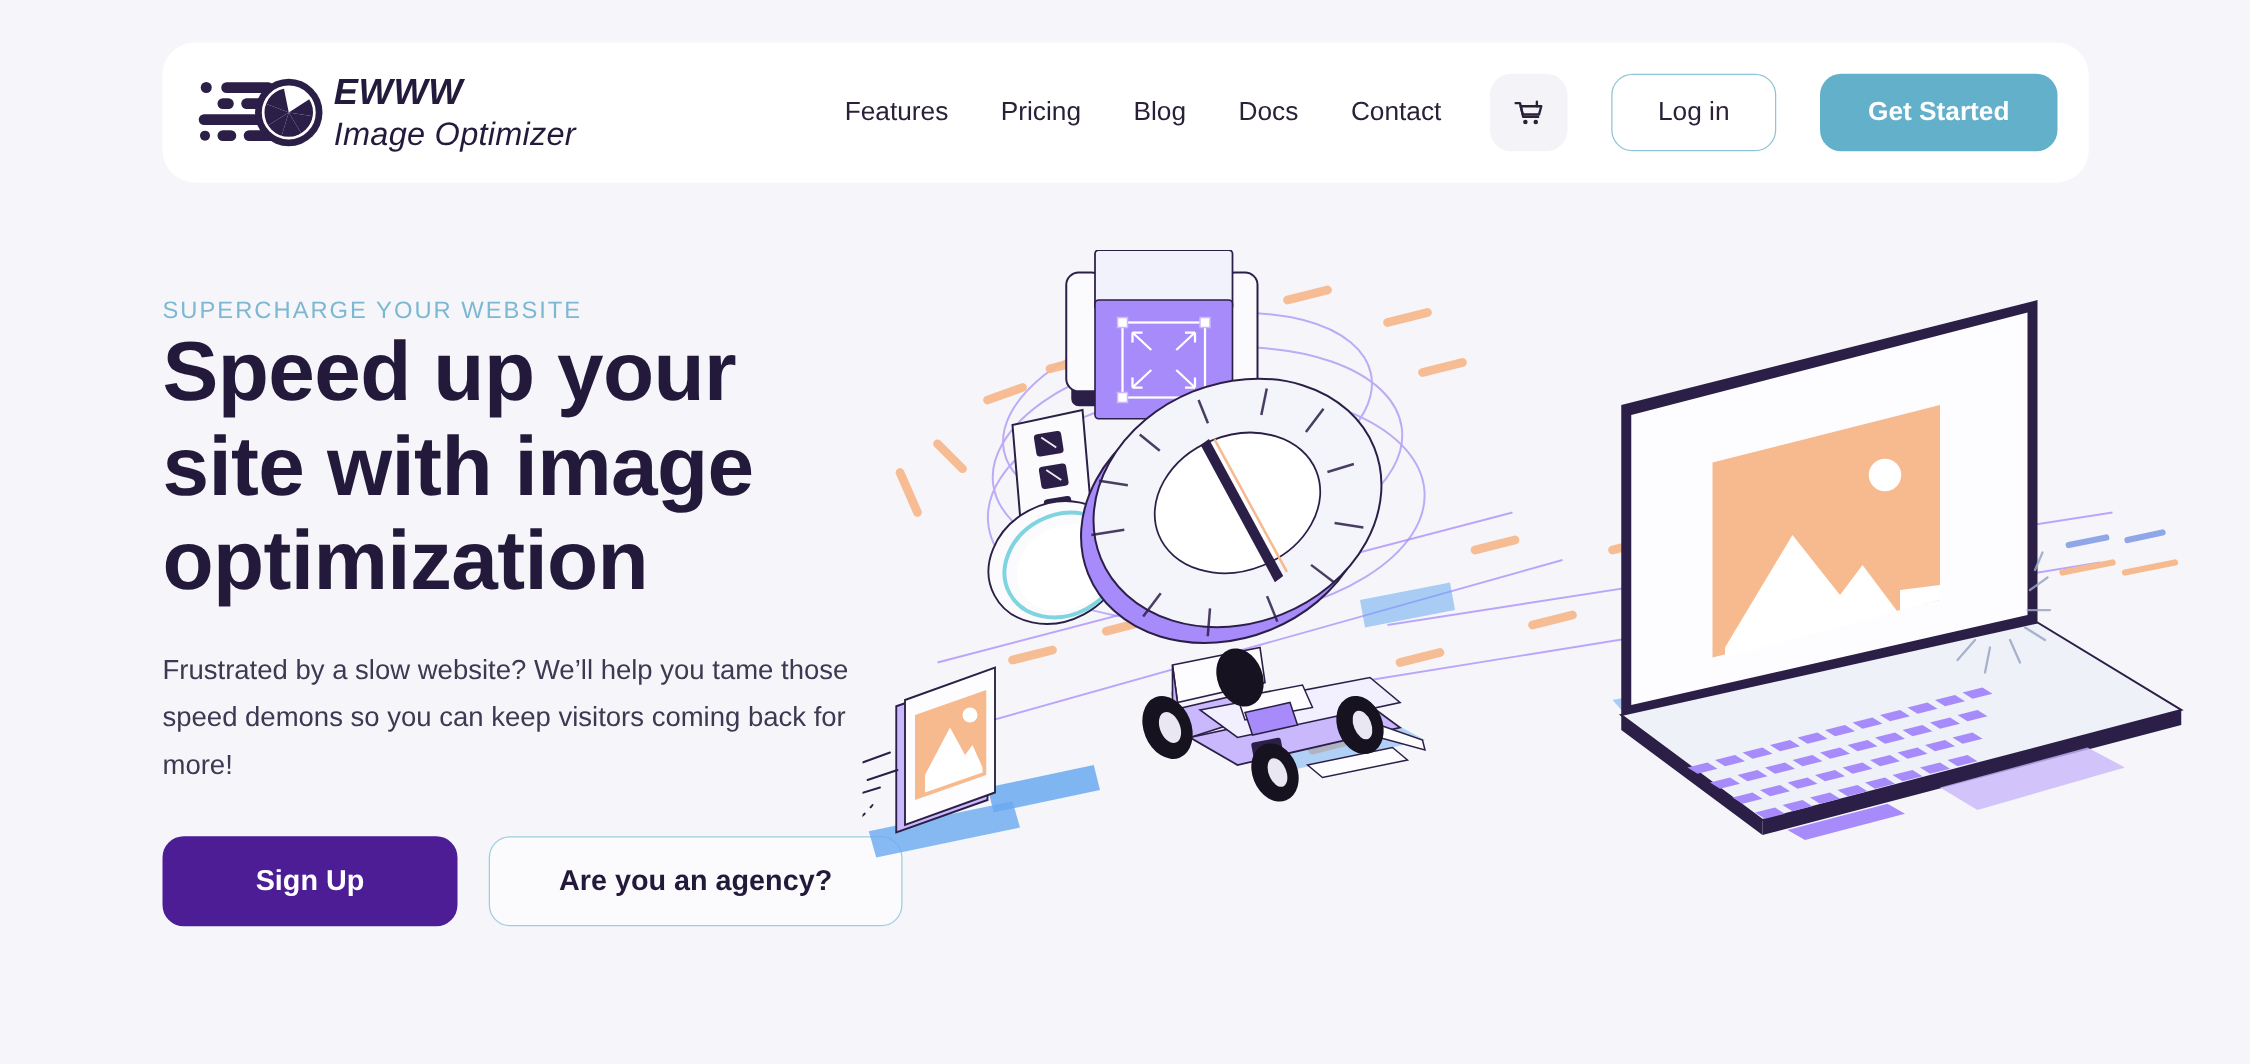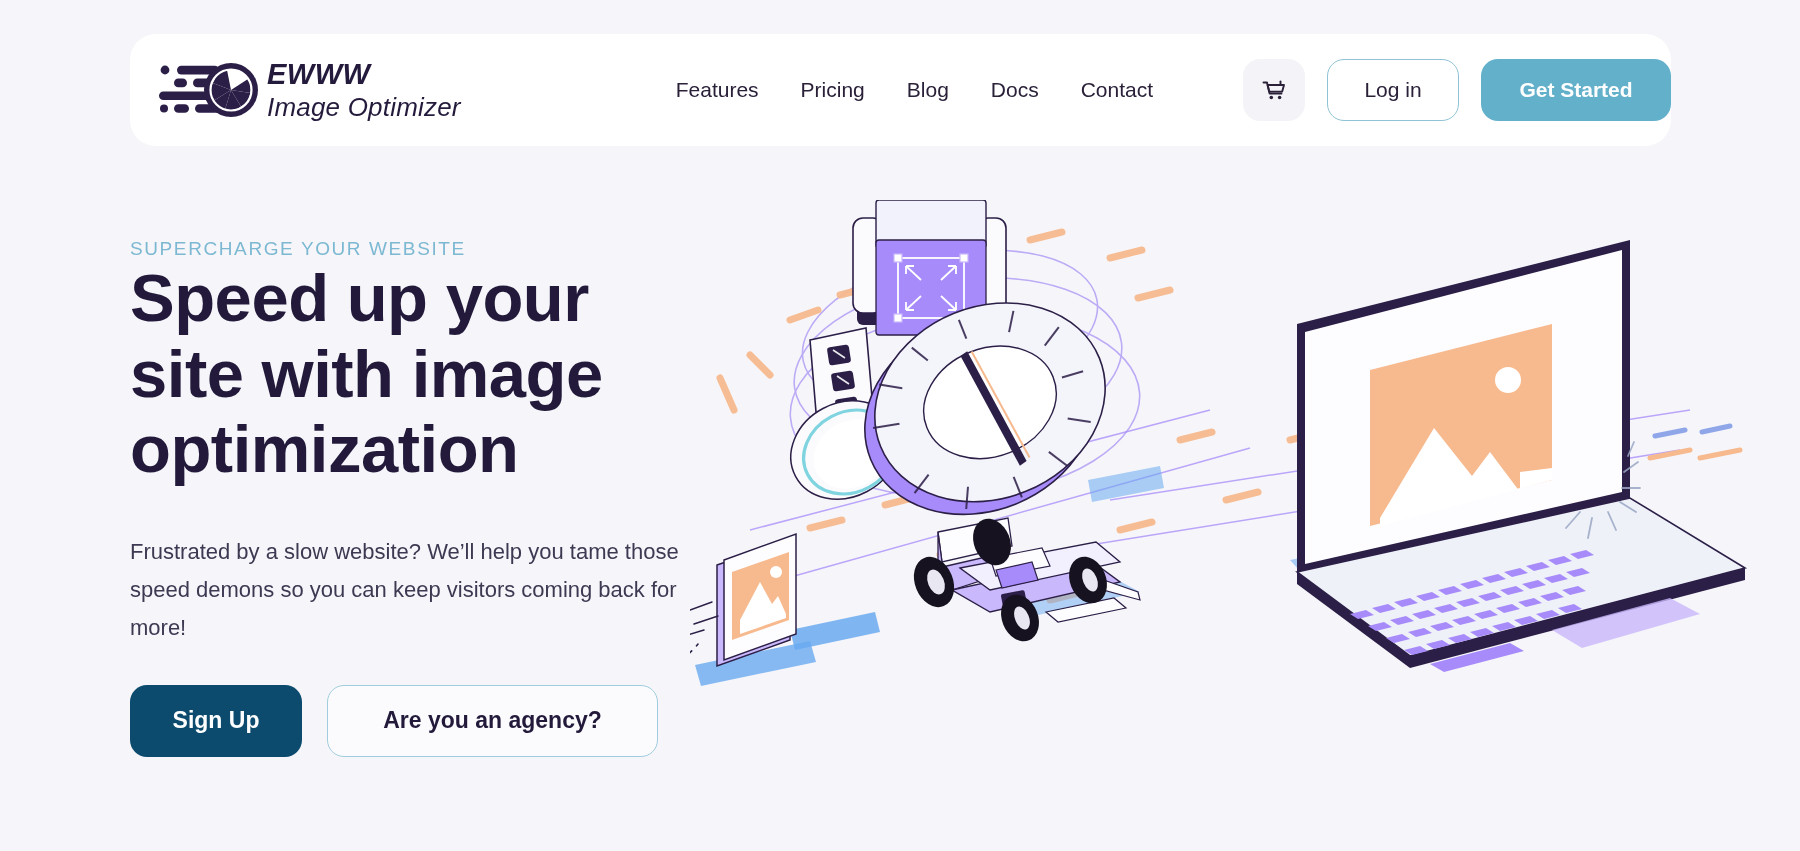--- a/index.html
+++ b/index.html
@@ -31,21 +31,21 @@
     font-size: 26px; font-style: italic; color: #241a3c;
     margin-top: 5px; letter-spacing: 0.2px;
   }
 
   .nav { display: flex; align-items: flex-end; margin-left: 215px; gap: 42px; }
   .nav-link {
     font-size: 21px; color: #2a2139; text-decoration: none;
     white-space: nowrap; cursor: pointer;
   }
 
-  .header-actions { display: flex; align-items: center; margin-left: auto; gap: 22px; }
+  .header-actions { display: flex; align-items: center; margin-left: auto; margin-right: 25px; gap: 35px; }
   .cart-button {
     width: 62px; height: 62px; border-radius: 17px;
     background: #f4f4f8; display: flex; align-items: center; justify-content: center;
     cursor: pointer; border: none;
   }
   .btn-login {
     width: 132px; height: 62px; border-radius: 17px;
     background: #ffffff; border: 1.6px solid #8fc4d6;
     font-size: 21px; color: #2a2139;
     display: flex; align-items: center; justify-content: center;
@@ -63,28 +63,28 @@
   .hero-left { position: absolute; left: 130px; top: 238px; width: 620px; }
   .eyebrow {
     font-size: 19px; letter-spacing: 1.6px; color: #7cb8d2;
     text-transform: uppercase; font-weight: 400;
   }
   .hero-title {
     font-size: 67px; font-weight: 700; line-height: 1.13;
     color: #231a3b; letter-spacing: -0.5px;
   }
   .hero-sub {
-    margin-top: 46px;
+    margin-top: 30px;
     font-size: 22px; line-height: 1.72; color: #3e3952;
     max-width: 570px;
   }
   .hero-ctas { margin-top: 38px; display: flex; gap: 25px; }
   .btn-signup {
-    width: 172px; height: 72px; border-radius: 17px;
-    background: #0c4a6e; border: none;
+    width: 236px; height: 72px; border-radius: 17px;
+    background: #4c1d95; border: none;
     font-size: 23px; font-weight: 700; color: #ffffff;
     display: flex; align-items: center; justify-content: center; cursor: pointer;
   }
   .btn-agency {
     width: 331px; height: 72px; border-radius: 17px;
     background: #fbfbfd; border: 1.6px solid #9fcddd;
     font-size: 23px; font-weight: 700; color: #231a3b;
     display: flex; align-items: center; justify-content: center; cursor: pointer;
   }
 

